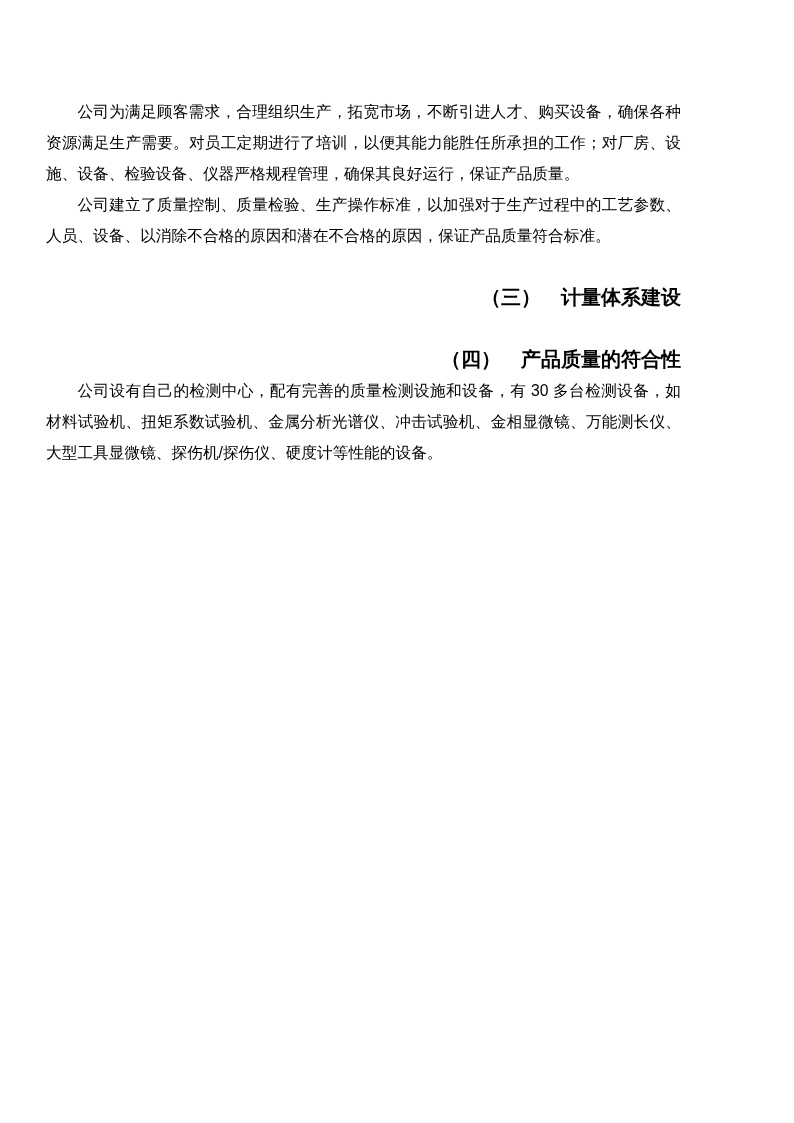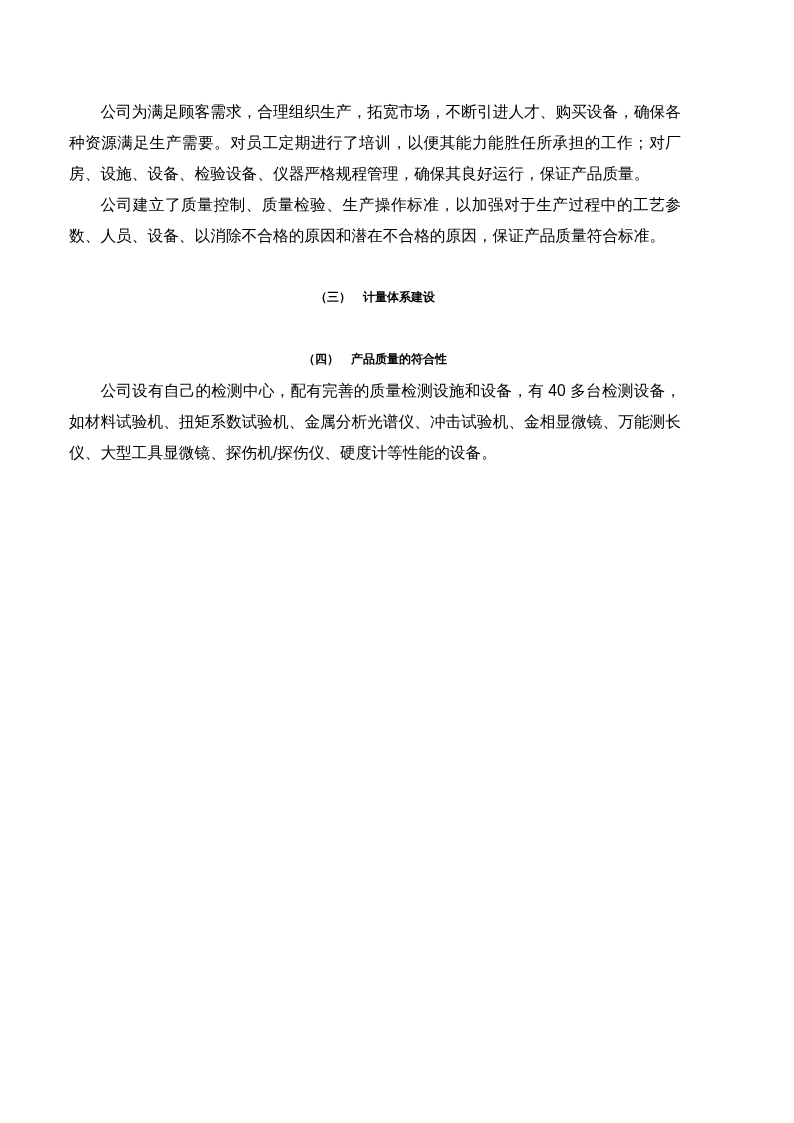--- a/index.html
+++ b/index.html
@@ -6,54 +6,54 @@
     margin: 0;
     padding: 0;
     background: #ffffff;
   }
   .page {
     position: relative;
     width: 794px;
     height: 1123px;
     box-sizing: border-box;
     background: #ffffff;
-    padding: 96px 113px 40px 69px;
+    padding: 96px 113px 40px 46px;
     font-family: "Liberation Sans", "DejaVu Sans", sans-serif;
     color: #000000;
     overflow: hidden;
   }
   .body-para {
     margin: 0;
     font-size: 15.7px;
     line-height: 31px;
     text-align: justify;
     text-justify: inter-ideograph;
     text-indent: 2em;
     word-break: break-all;
   }
   .section-heading {
     margin: 31px 0 0 0;
-    font-size: 12px;
+    font-size: 20px;
     font-weight: 700;
     line-height: 31px;
-    text-align: center;
+    text-align: right;
     text-indent: 0;
   }
 </style>
 </head>
 <body>
 
 <div class="page">
 
   <p class="body-para">公司为满足顾客需求，合理组织生产，拓宽市场，不断引进人才、购买设备，确保各种资源满足生产需要。对员工定期进行了培训，以便其能力能胜任所承担的工作；对厂房、设施、设备、检验设备、仪器严格规程管理，确保其良好运行，保证产品质量。</p>
 
   <p class="body-para">公司建立了质量控制、质量检验、生产操作标准，以加强对于生产过程中的工艺参数、人员、设备、以消除不合格的原因和潜在不合格的原因，保证产品质量符合标准。</p>
 
 
   <h2 class="section-heading">（三）　计量体系建设</h2>
 
 
   <h2 class="section-heading">（四）　产品质量的符合性</h2>
 
-  <p class="body-para">公司设有自己的检测中心，配有完善的质量检测设施和设备，有 40 多台检测设备，如材料试验机、扭矩系数试验机、金属分析光谱仪、冲击试验机、金相显微镜、万能测长仪、大型工具显微镜、探伤机/探伤仪、硬度计等性能的设备。</p>
+  <p class="body-para">公司设有自己的检测中心，配有完善的质量检测设施和设备，有 30 多台检测设备，如材料试验机、扭矩系数试验机、金属分析光谱仪、冲击试验机、金相显微镜、万能测长仪、大型工具显微镜、探伤机/探伤仪、硬度计等性能的设备。</p>
 
 
 </div>
 
 </body></html>

